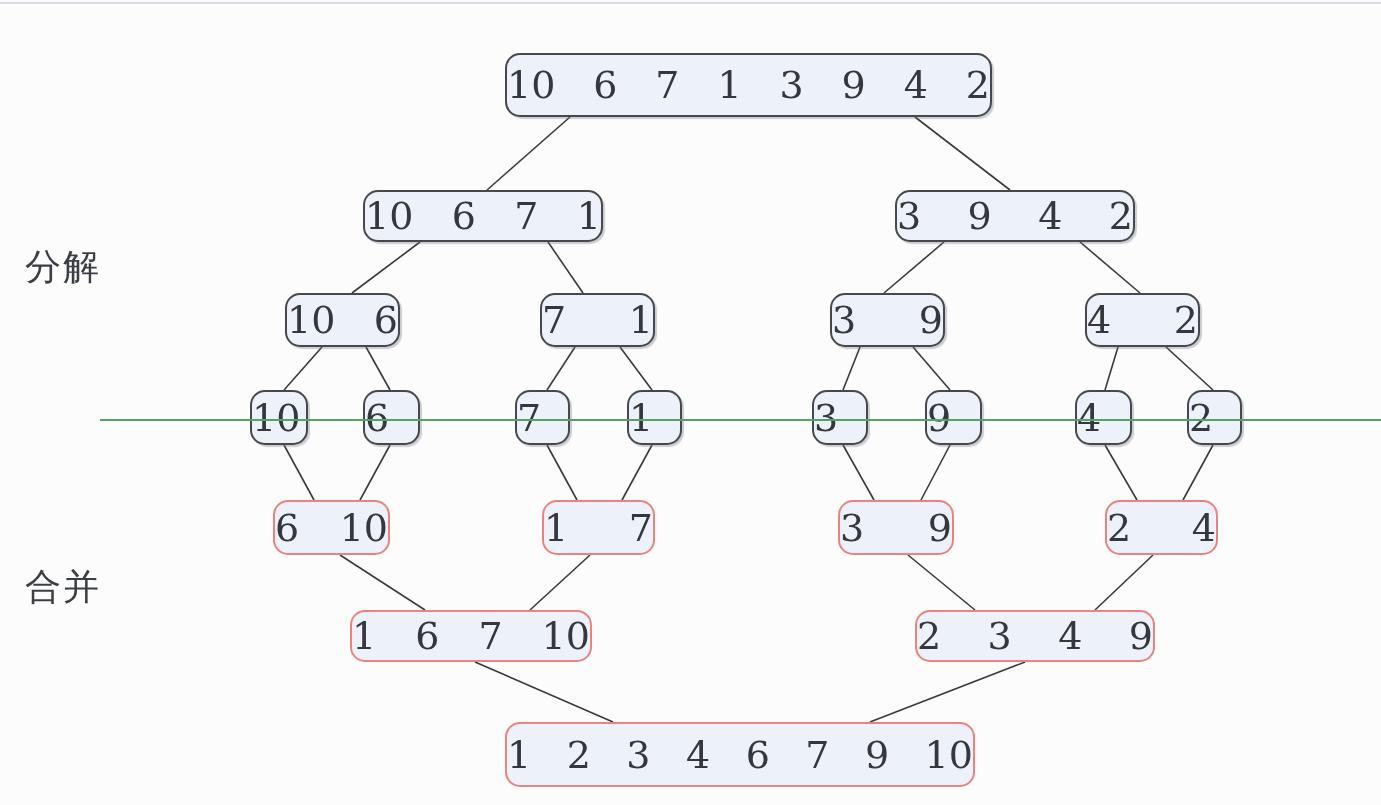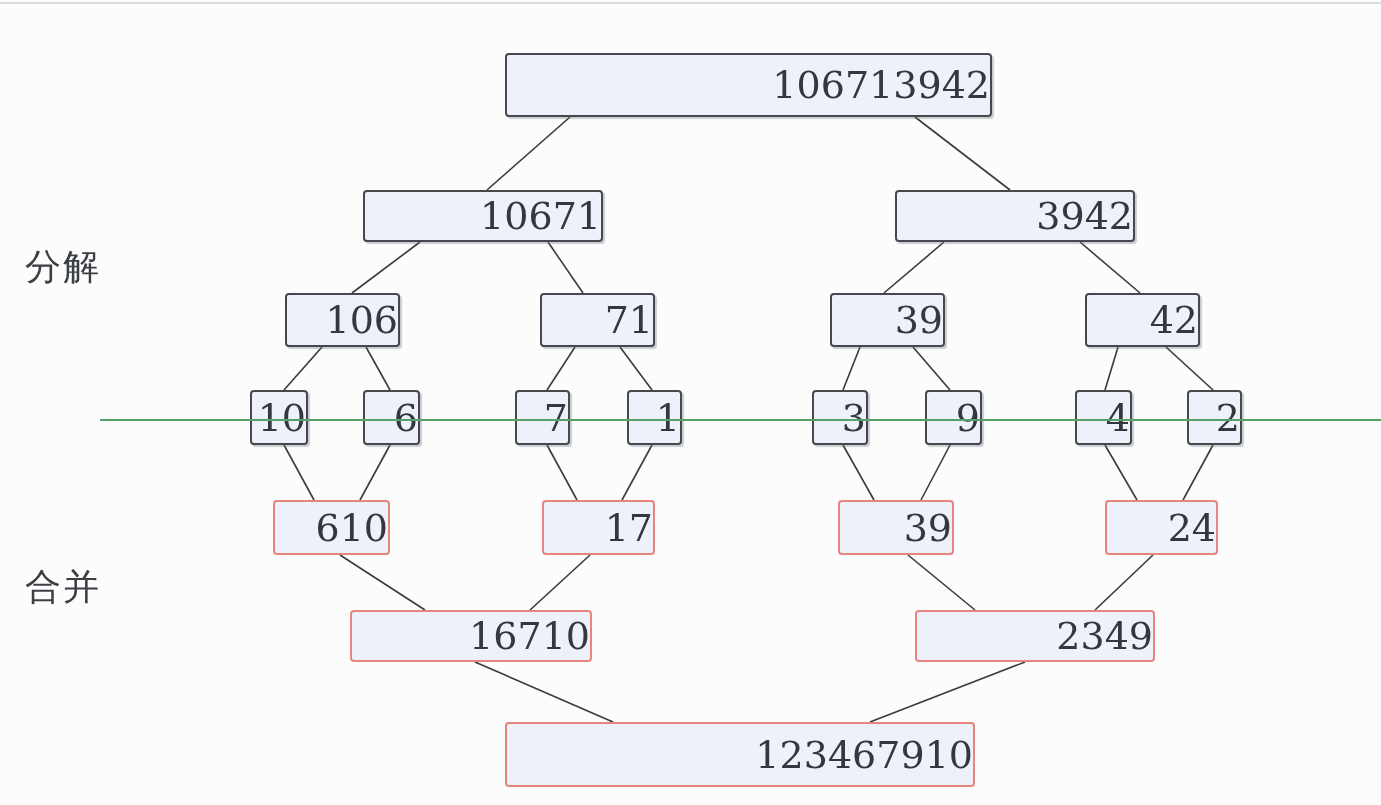--- a/index.html
+++ b/index.html
@@ -8,22 +8,22 @@
     background:#fcfcfd; overflow:hidden;
     font-family:"DejaVu Serif", serif;
   }
   .top-rule {
     position:absolute; top:2px; left:0; width:100%; height:2px;
     background:#d9dce2; z-index:1;
   }
   .connectors { position:absolute; left:0; top:0; z-index:1; }
   .box {
     position:absolute; z-index:2; box-sizing:border-box;
-    display:flex; align-items:center; justify-content:flex-end;
-    background:#edf1f9; border:2px solid #45484d; border-radius:4px;
+    display:flex; align-items:center; justify-content:space-between;
+    background:#edf1f9; border:2px solid #45484d; border-radius:15px;
     color:#34373c; font-size:38px; line-height:1;
   }
   .box.split { box-shadow:2px 2px 1px rgba(110,115,128,0.35); }
   .box.merge { border-color:#e8847f; box-shadow:none; }
   .box .num { display:inline-block; }
   .phase-label {
     position:absolute; z-index:2;
     font-family:Liberation Serif, serif;
     font-size:36px; color:#3b3e43; letter-spacing:2px;
   }

